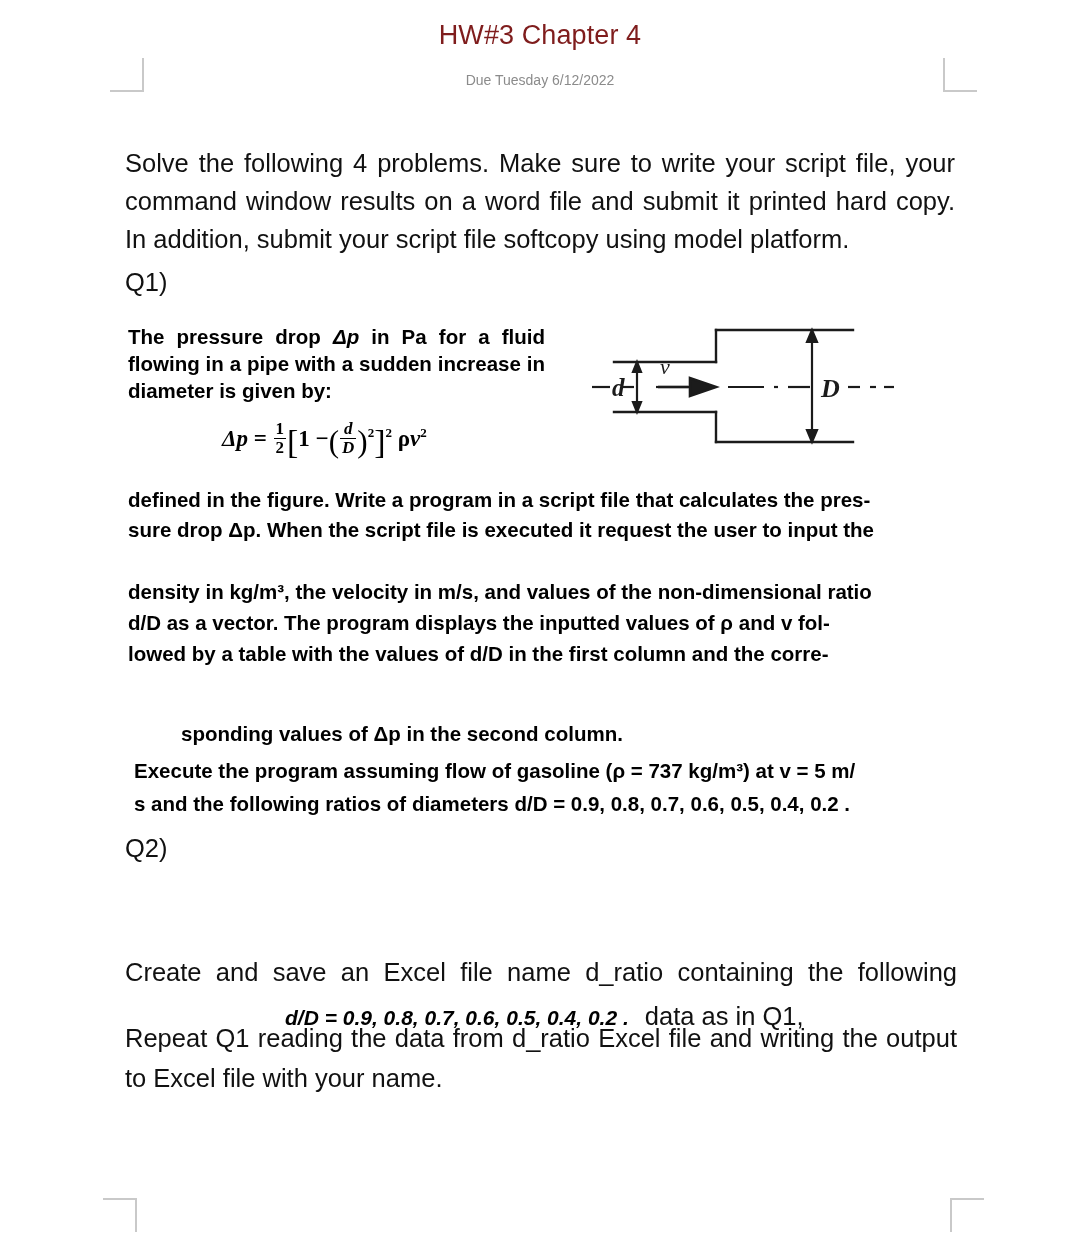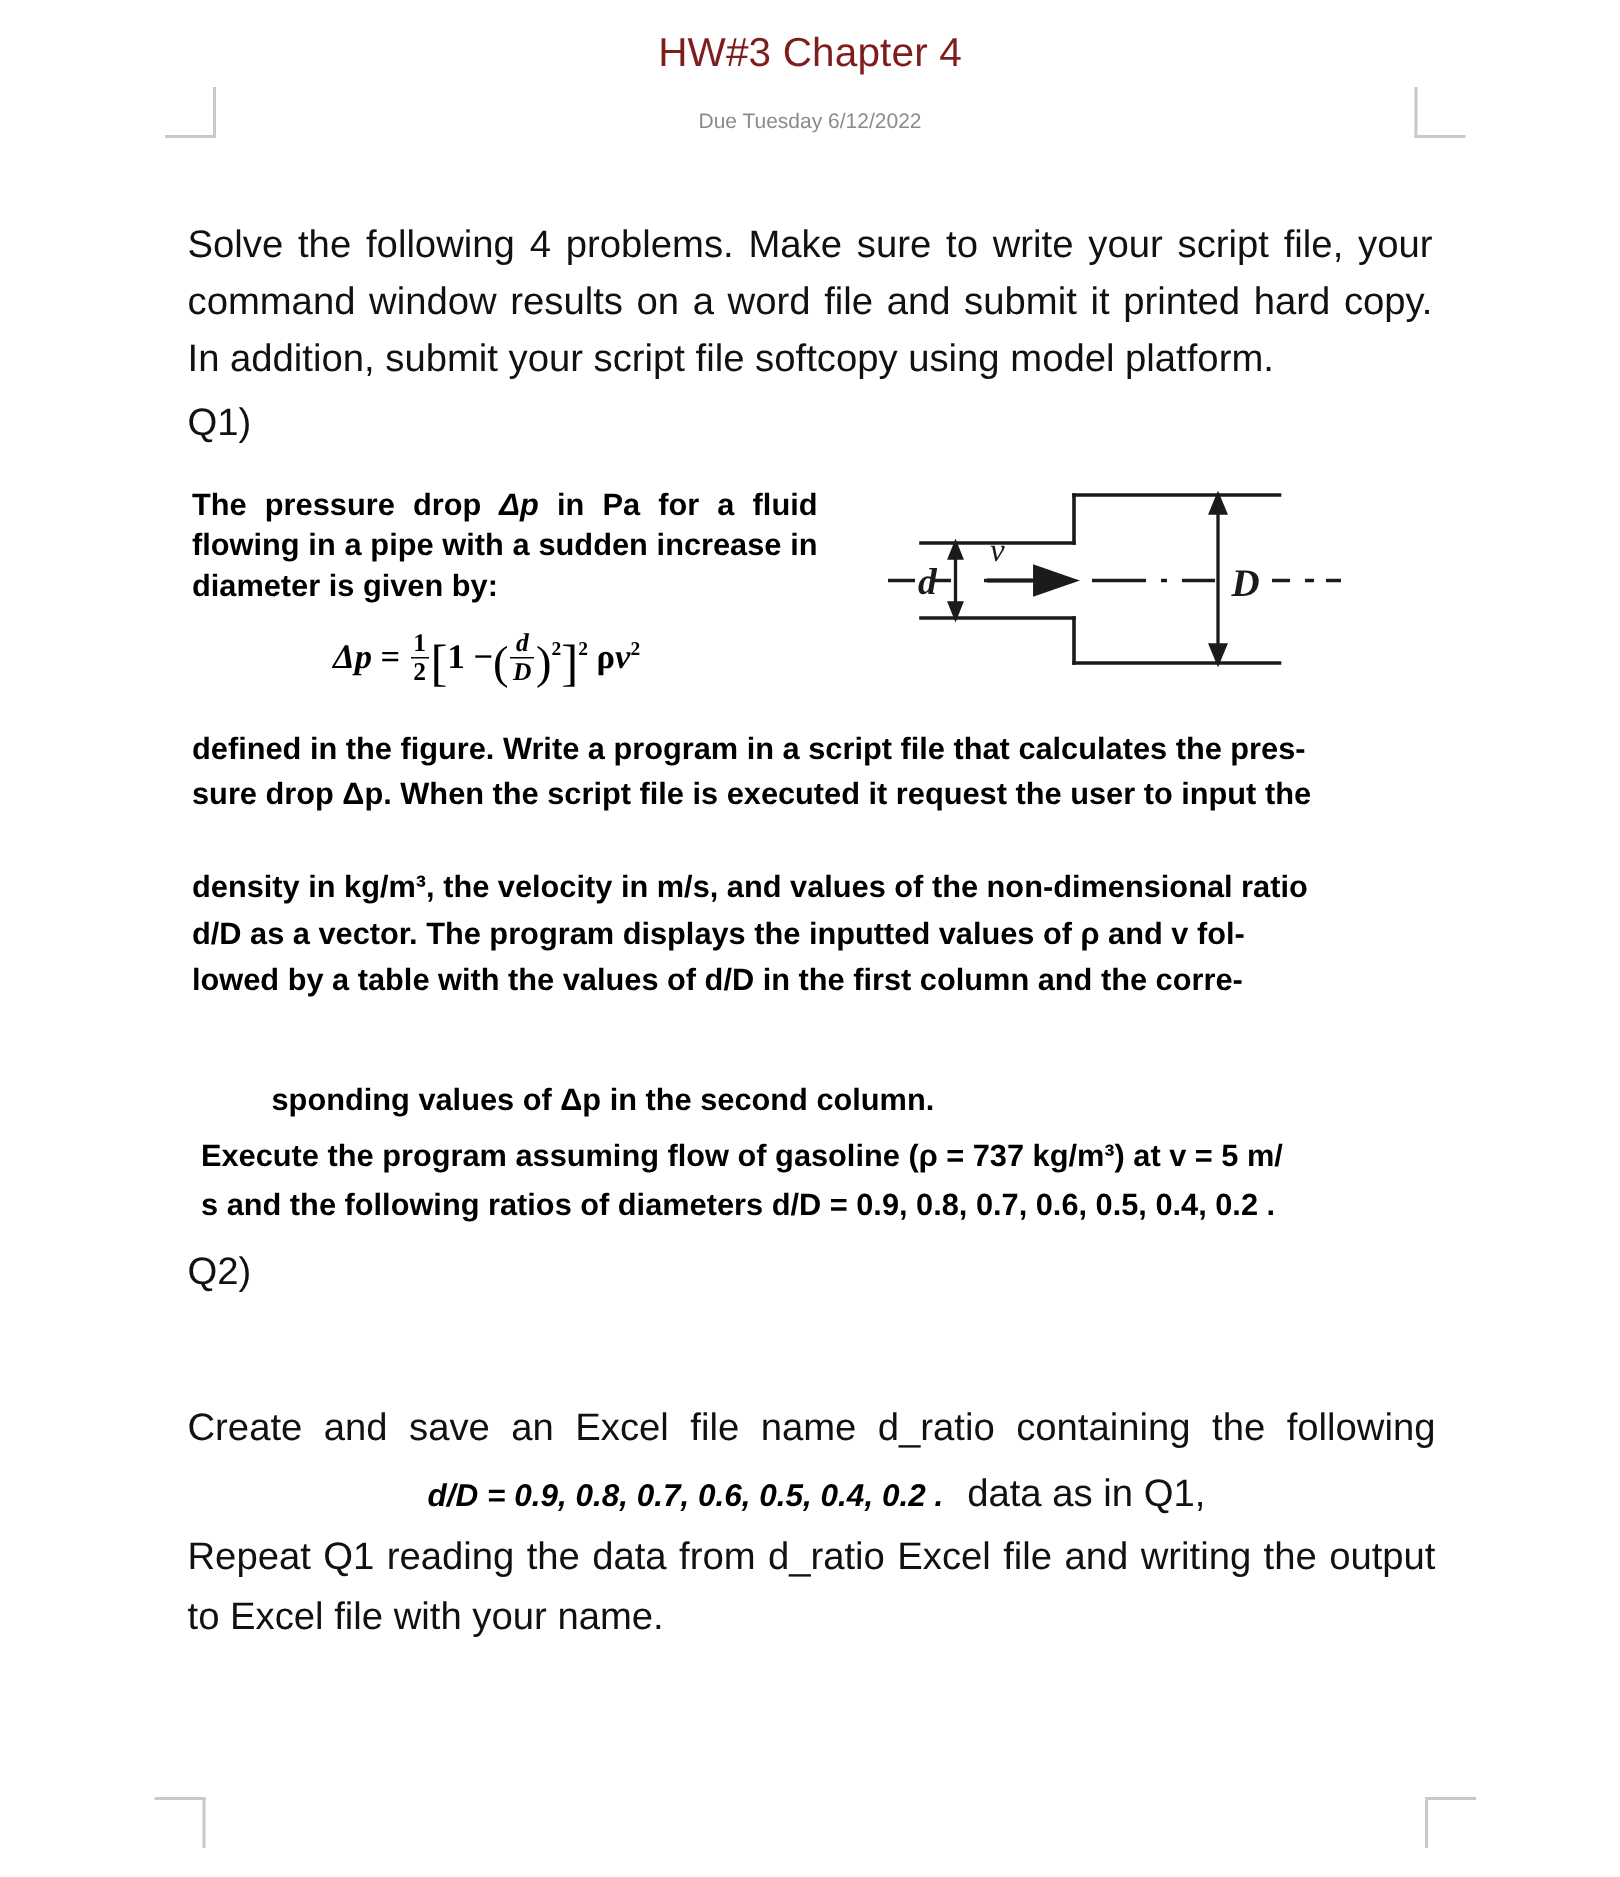--- a/index.html
+++ b/index.html
@@ -265,21 +265,21 @@
     <span class="ln">sponding values of Δp in the second column.</span>
   </div>
 
   <div class="serif serif-wide" style="left:134px; top:754px; width:790px; line-height:33px;">
     <span class="ln">Execute the program assuming flow of gasoline (ρ = 737 kg/m³) at v = 5 m/</span>
     <span class="ln">s and the following ratios of diameters d/D = 0.9, 0.8, 0.7, 0.6, 0.5, 0.4, 0.2 .</span>
   </div>
 
   <div class="qlabel" style="left:125px; top:832px;">Q2)</div>
 
-  <div class="sans-block" style="left:125px; top:890px; width:832px; line-height:44px;">
+  <div class="sans-block" style="left:125px; top:910px; width:832px; line-height:44px;">
     <span style="display:block; text-align:justify; text-align-last:justify;">Create and save an Excel file name d_ratio containing the following</span>
     <span style="display:block;">
       <span style="display:inline-block; width:160px;">&nbsp;</span><span class="serif" style="font-size:21px; font-weight:bold; font-style:italic;">d/D = 0.9, 0.8, 0.7, 0.6, 0.5, 0.4, 0.2 .</span><span style="margin-left:16px;">data as in Q1,</span>
     </span>
   </div>
 
   <div class="sans-block justify" style="left:125px; top:978px; width:832px; line-height:40px;">Repeat Q1 reading the data from d_ratio Excel file and writing the output to Excel file with your name.</div>
 
 </div>
 

